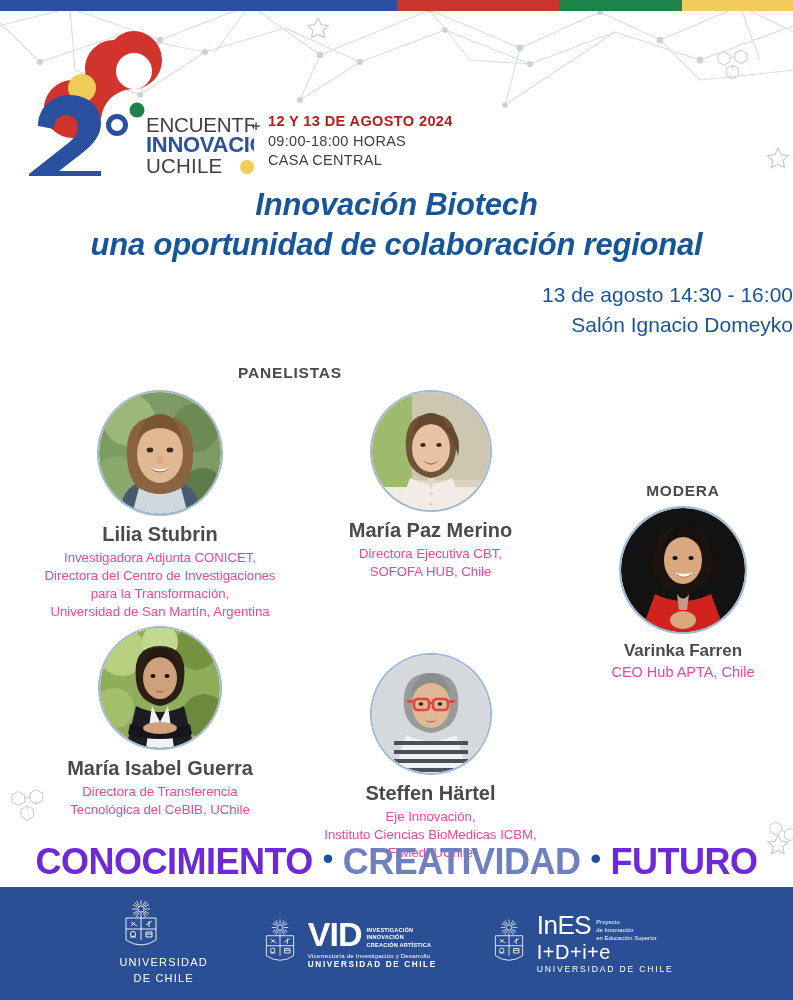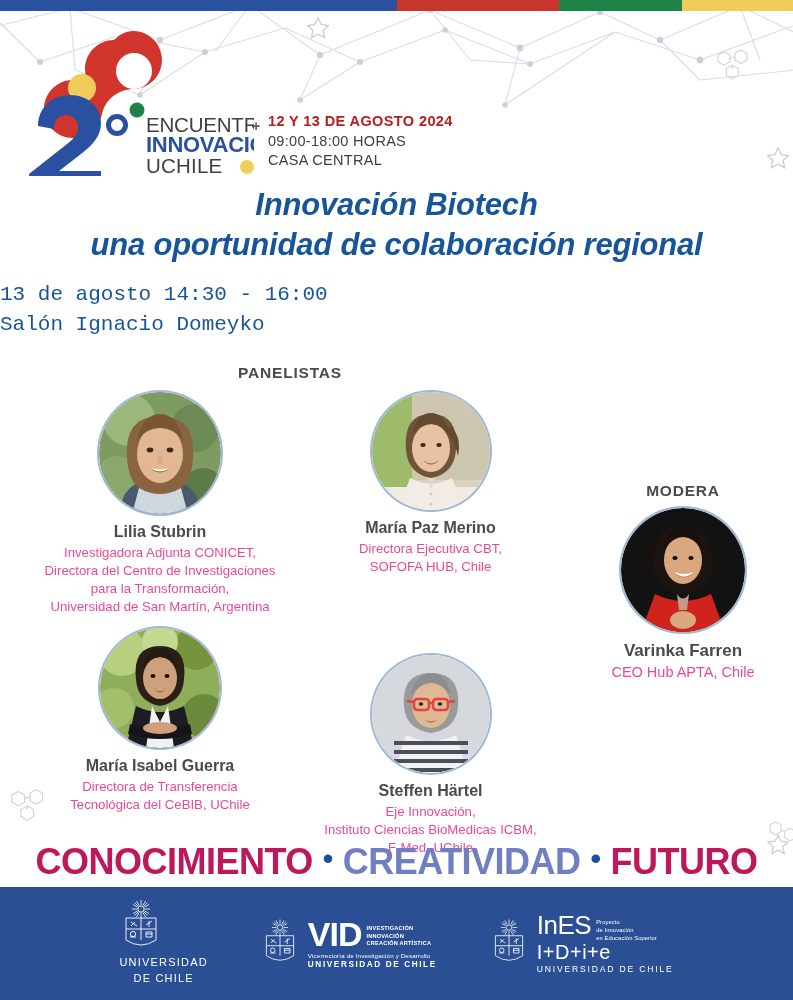--- a/index.html
+++ b/index.html
@@ -32,59 +32,59 @@
   .meta .plus { position:absolute; left:0px; top:5px; color:#59595b; font-size:14px; font-weight:700; }
   .meta .m-date { color:#b91c1c; font-weight:700; font-size:14.5px; letter-spacing:.4px; margin-left:16px; }
   .meta .m-hours, .meta .m-place { color:#3f3f41; font-size:14.5px; letter-spacing:.3px; margin-left:16px; }
 
   
   .title-block { position:absolute; top:185px; left:0; width:793px; text-align:center; z-index:5; }
   .title-line {
     font-style: italic; font-weight:700; color:#17559b;
     font-size:31px; line-height:1.29; letter-spacing:-0.2px;
   }
-  .subtitle-block { position:absolute; top:280px; left:0; width:793px; text-align:left; z-index:5;font-family:Liberation Mono, monospace; }
+  .subtitle-block { position:absolute; top:280px; left:0; width:793px; text-align:right; z-index:5; }
   .subtitle-line { color:#17559b; font-size:21px; line-height:1.42; }
 
   
   .sec-label {
     position:absolute; font-weight:700; color:#4a4a4c; font-size:15.5px;
     letter-spacing:.8px; z-index:5; text-align:center;
   }
   #panelistas-label { top:364px; left:0; width:580px; }
   #modera-label { top:482px; left:573px; width:220px; }
 
   
   .person { position:absolute; text-align:center; z-index:5; }
   .avatar {
     border-radius:50%; overflow:hidden; margin:0 auto;
     box-shadow: 0 0 0 2px rgba(80,125,175,.55);
     position:relative;
   }
   .avatar svg { display:block; }
-  .p-name { font-weight:700; color:#4a4a4c; font-size:16px; margin-top:8px; line-height:1.25; }
+  .p-name { font-weight:700; color:#4a4a4c; font-size:20px; margin-top:8px; line-height:1.25; }
   .p-role { color:#ec4899; font-size:13.2px; line-height:1.36; margin-top:2px; }
   .p-role div { white-space:nowrap; }
 
   #person-stubrin { top:392px; left:15px; width:290px; }
   #person-merino  { top:392px; left:308px; width:245px; }
   #person-guerra  { top:628px; left:15px; width:290px; }
   #person-hartel  { top:655px; left:288px; width:285px; }
   #person-farren  { top:508px; left:573px; width:220px; }
 
   #person-farren .p-name { font-size:17px; }
   #person-farren .p-role { font-size:14.5px; }
 
   
   .slogan {
     position:absolute; top:838px; left:0; width:793px; height:48px;
     display:flex; align-items:center; justify-content:center; gap:10px; z-index:6;
     font-weight:700; font-size:36px; letter-spacing:-0.5px;
   }
-  .slogan .w1, .slogan .w3 { color:#be185d; }
+  .slogan .w1, .slogan .w3 { color:#6d28d9; }
   .slogan .w2 { color:#6f7fc0; }
   .slogan .dot { color:#1d4f9e; font-size:30px; position:relative; top:-3px; }
 
   
   .footer {
     position:absolute; bottom:0; left:0; width:793px; height:113px;
     background:#2a4f95; z-index:6;
     display:flex; align-items:center; justify-content:center; gap:52px;
   }
   .footer-logo { display:flex; align-items:center; gap:8px; color:#fff; }
@@ -454,21 +454,21 @@
           <path d="M7 18 L37 18 L37 40 Q22 50 7 40 Z"></path>
           <path d="M22 18 L22 40 M7 29 L37 29"></path>
           <path d="M12 22 L18 26 M16 22 L12 26"></path>
           <path d="M27 25 L33 21 M30 21 L30 27"></path>
           <circle cx="14" cy="34" r="2.5"></circle>
             <path d="M11 37 L17 37"></path>
           <path d="M27 32 L33 32 L33 37 L27 37 Z M27 34 L33 34"></path>
         </g>
       </svg>
       <div class="fl-stack" style="gap:1px;">
-        <div style="display:flex;align-items:flex-start;gap:5px;">
+        <div style="display:flex;align-items:center;gap:5px;">
           <span class="vid-big">VID</span>
           <span class="fl-stack" style="margin-top:7px;">
             <span class="vid-small">INVESTIGACIÓN</span>
             <span class="vid-small">INNOVACIÓN</span>
             <span class="vid-small">CREACIÓN ARTÍSTICA</span>
           </span>
         </div>
         <span class="vid-sub1">Vicerrectoría de Investigación y Desarrollo</span>
         <span class="vid-sub2">UNIVERSIDAD  DE  CHILE</span>
       </div>

